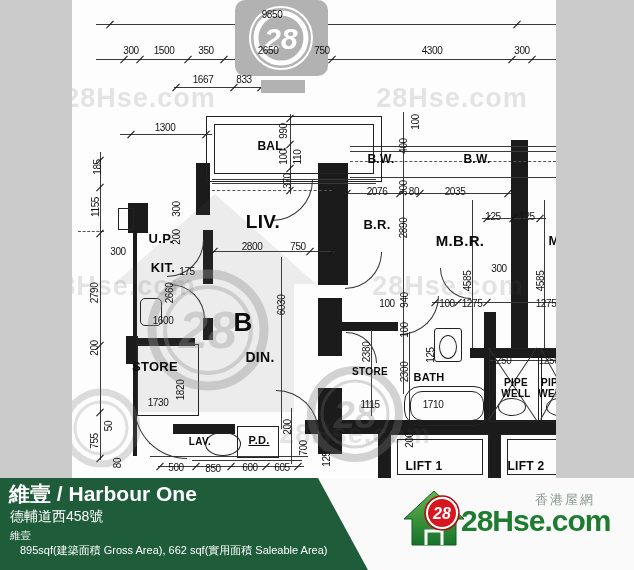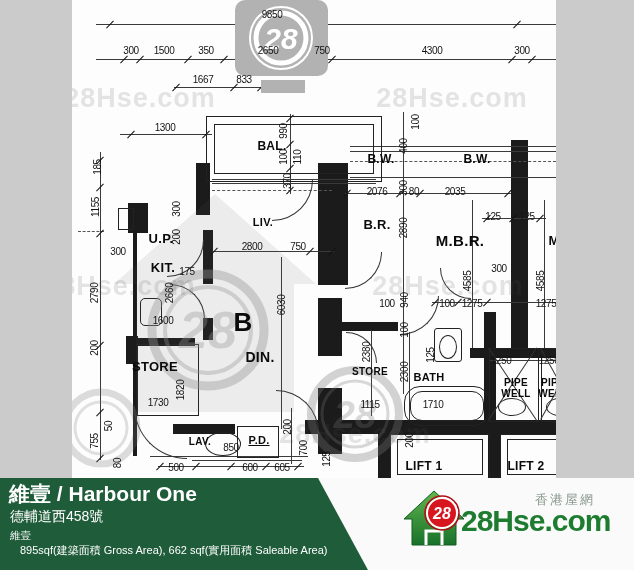--- a/index.html
+++ b/index.html
@@ -237,28 +237,28 @@
       <div class="dim v" style="left: 294px; top: 352px;">2380</div>
       <div class="dim v" style="left: 332px; top: 372px;">2300</div>
       <div class="dim v" style="left: 358px; top: 355px;">125</div>
       <div class="dim" style="left: 298px; top: 404px;">1115</div>
       <div class="dim" style="left: 361px; top: 404px;">1710</div>
       <div class="dim" style="left: 429px; top: 360px;">1250</div>
       <div class="dim" style="left: 477px; top: 360px;">1250</div>
       <div class="dim v" style="left: 215px; top: 427px;">200</div>
       <div class="dim v" style="left: 231px; top: 448px;">700</div>
       <div class="dim" style="left: 104px; top: 467px;">500</div>
-      <div class="dim" style="left: 141px; top: 447px; margin-left: 18px;">850</div>
+      <div class="dim" style="left: 141px; top: 468px;">850</div>
       <div class="dim" style="left: 178px; top: 467px;">600</div>
       <div class="dim" style="left: 210px; top: 467px;">605</div>
       <div class="dim v" style="left: 254px; top: 459px;">125</div>
       <div class="dim v" style="left: 337px; top: 440px;">200</div>
       <div class="room" style="left: 200px; top: 146px; font-size: 12px;">BAL.</div>
       <div class="room" style="left: 89px; top: 238px; font-size: 13px;">U.P.</div>
-      <div class="room" style="left: 191px; top: 222px; font-size: 11px;">LIV.</div>
+      <div class="room" style="left: 191px; top: 222px; font-size: 19px;">LIV.</div>
       <div class="room" style="left: 91px; top: 267px; font-size: 13px;">KIT.</div>
       <div class="room" style="left: 171px; top: 322px; font-size: 26px;">B</div>
       <div class="room" style="left: 188px; top: 357px; font-size: 14px;">DIN.</div>
       <div class="room" style="left: 83px; top: 366px; font-size: 13px;">STORE</div>
       <div class="room" style="left: 305px; top: 224px; font-size: 13px;">B.R.</div>
       <div class="room" style="left: 388px; top: 240px; font-size: 15px;">M.B.R.</div>
       <div class="room" style="left: 309px; top: 159px; font-size: 12px;">B.W.</div>
       <div class="room" style="left: 405px; top: 159px; font-size: 12px;">B.W.</div>
       <div class="room" style="left: 482px; top: 240px; font-size: 13px;">M</div>
       <div class="room" style="left: 298px; top: 371px; font-size: 10px;">STORE</div>

